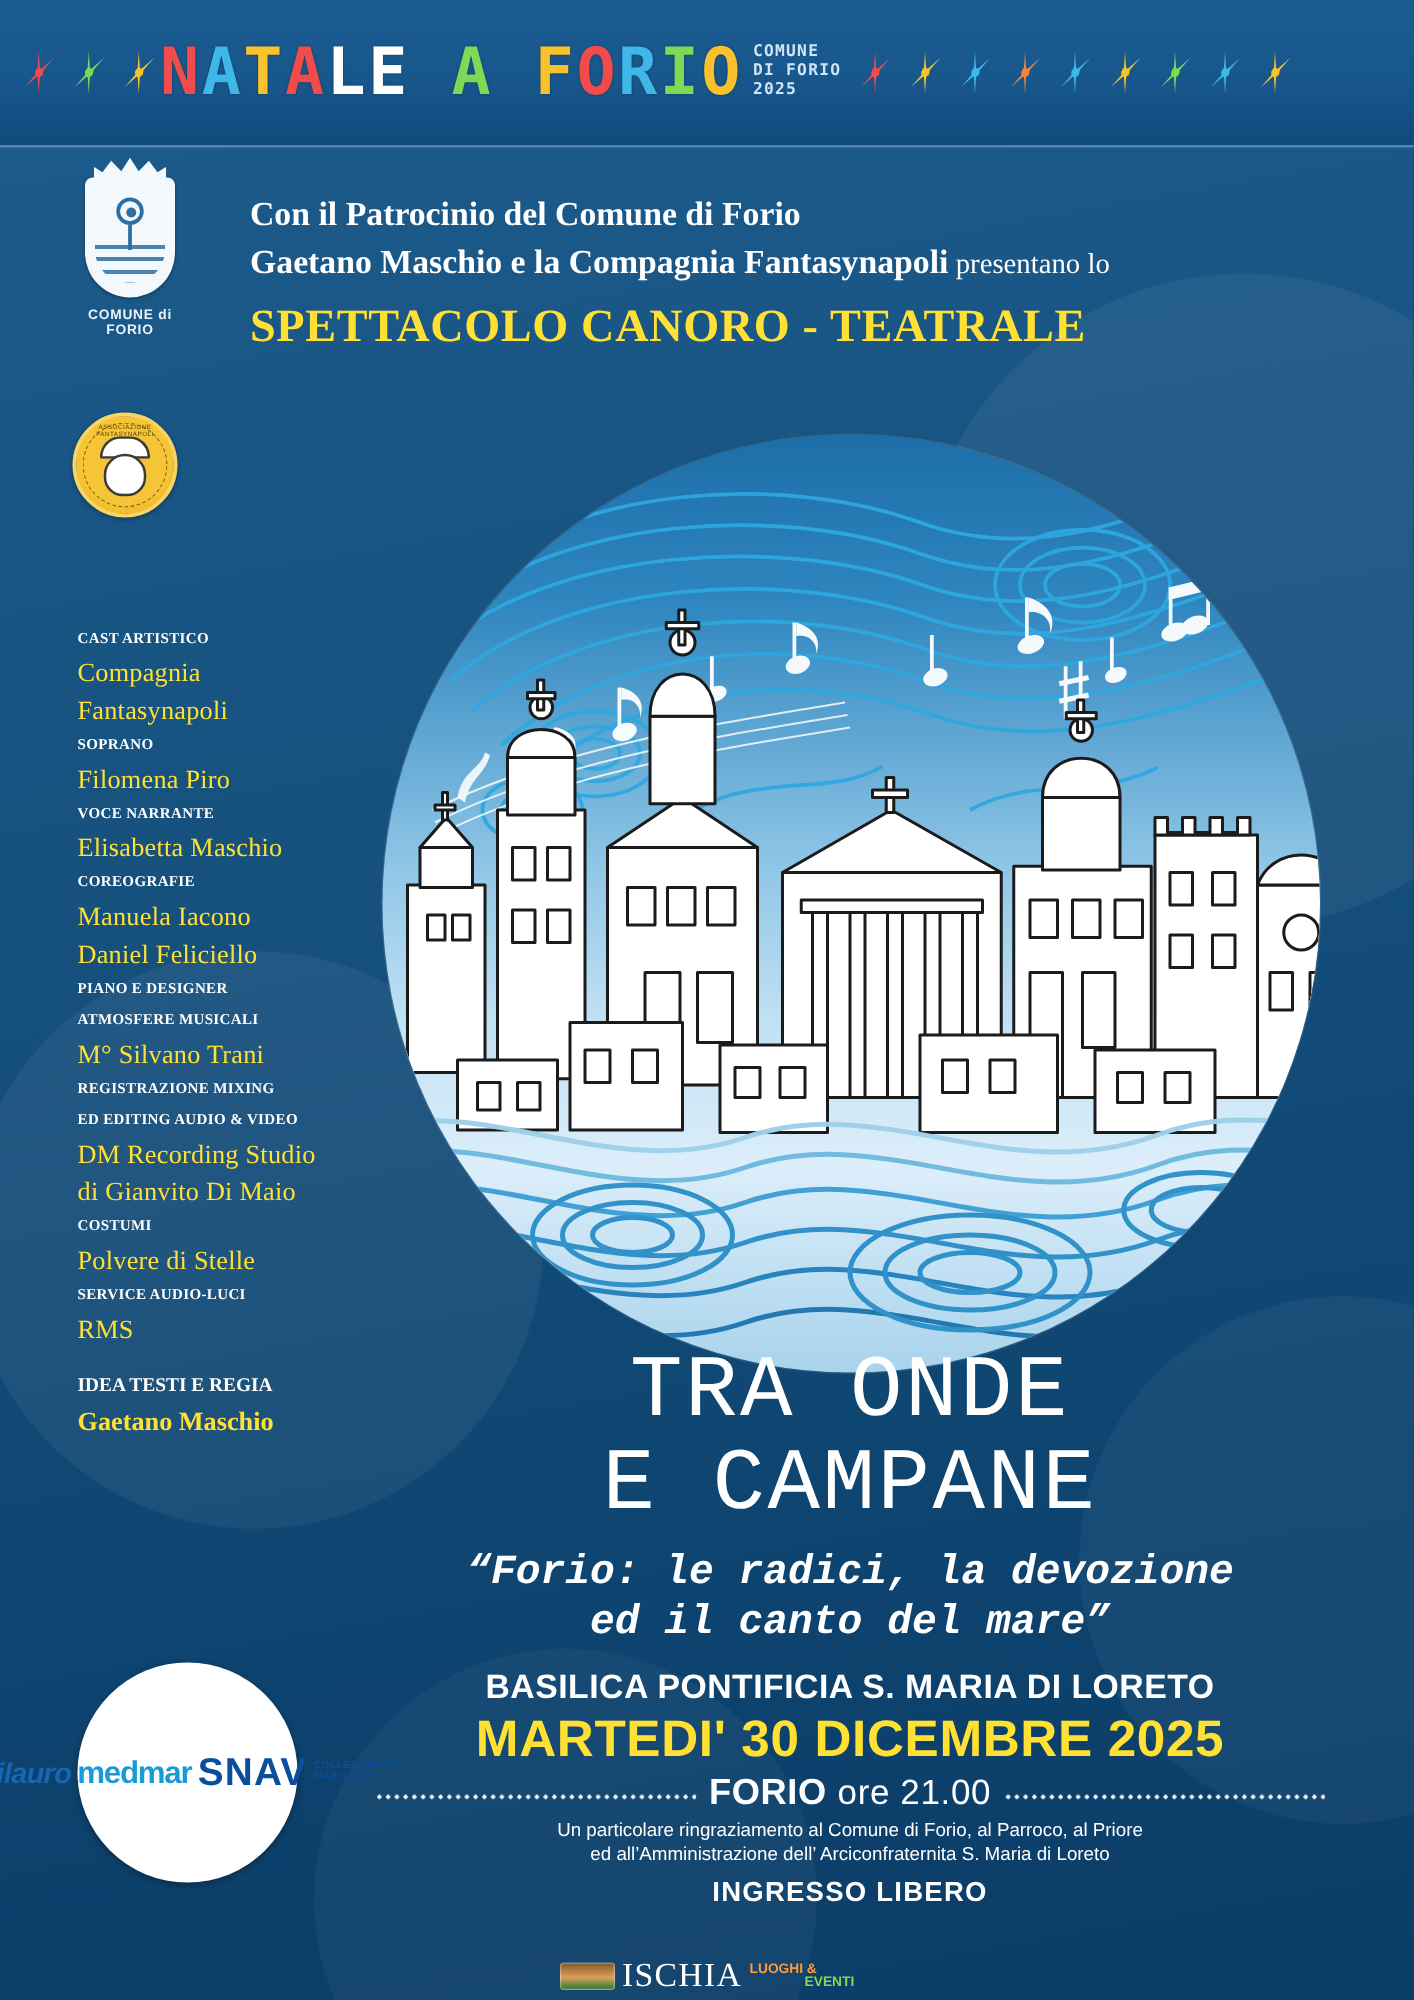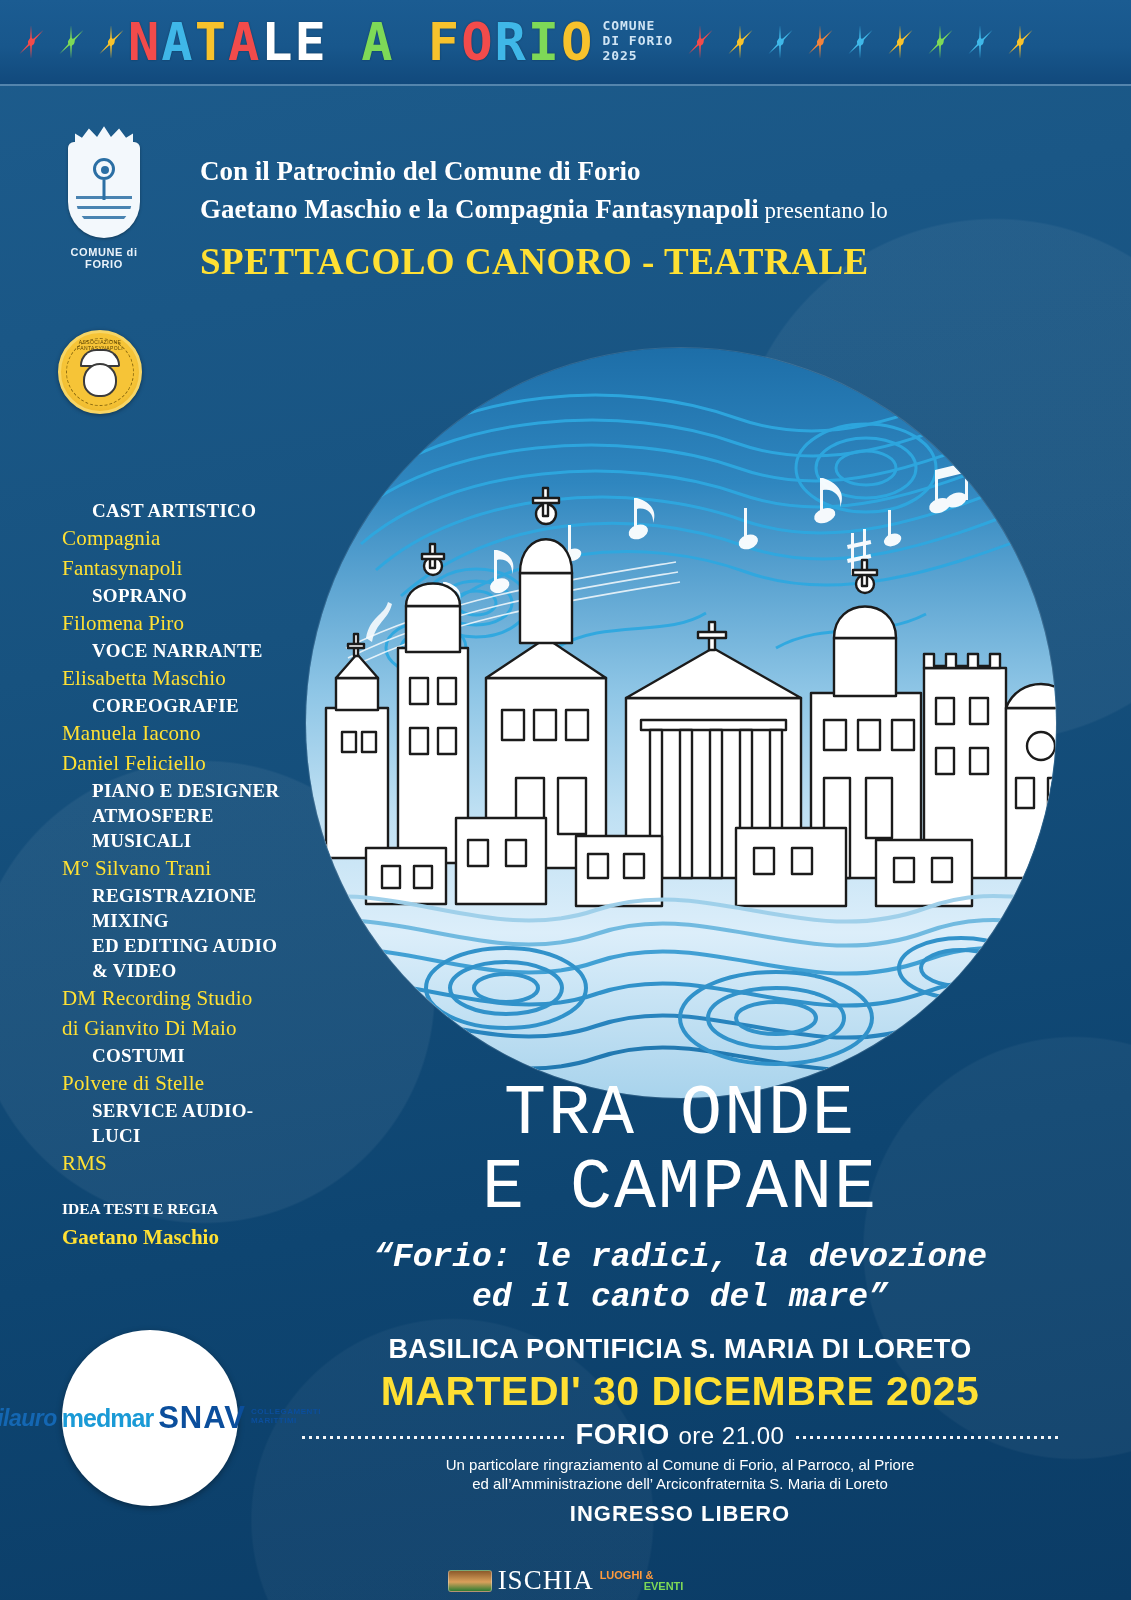--- a/index.html
+++ b/index.html
@@ -17,21 +17,21 @@
       radial-gradient(circle at 18% 62%, rgba(255,255,255,0.055) 0 230px, rgba(255,255,255,0) 232px),
       radial-gradient(circle at 88% 30%, rgba(255,255,255,0.05) 0 260px, rgba(255,255,255,0) 262px),
       radial-gradient(circle at 95% 78%, rgba(255,255,255,0.045) 0 210px, rgba(255,255,255,0) 212px),
       radial-gradient(circle at 40% 95%, rgba(255,255,255,0.04) 0 200px, rgba(255,255,255,0) 202px),
       linear-gradient(170deg,#1d5c8d 0%, #17527f 38%, #0e4571 72%, #0b3c66 100%);
     overflow:hidden;
   }
 
   
   .banner {
-    position:absolute; left:0; top:0; width:1131px; height:86px;
+    position:absolute; left:0; top:0; width:1131px; height:118px;
     background:linear-gradient(180deg,#1b5c92 0%,#18578c 55%,#11497c 100%);
     border-bottom:2px solid rgba(255,255,255,0.25);
     display:flex; align-items:center;
   }
   .banner .stars-left, .banner .stars-right { display:flex; align-items:center; gap:6px; }
   .banner .stars-left { padding-left:14px; }
   .banner .stars-right { padding-left:10px; }
   .star {
     width:34px; height:34px; position:relative; flex:0 0 auto;
   }
@@ -149,23 +149,22 @@
     background:linear-gradient(180deg,#1d6ea8 0%, #2f86bf 18%, #8fc6e6 46%, #bfe0f3 62%, #dceefa 78%, #a8d3ec 100%);
     overflow:hidden;
     box-shadow:0 0 0 1px rgba(255,255,255,0.12);
   }
   .art-circle svg { position:absolute; left:0; top:0; }
 
   
   .cast { position:absolute; left:62px; top:498px; width:232px; }
   .cast .role {
     font-family:"Liberation Serif", serif;
-    font-weight:bold; color:#ffffff; font-size:19px; line-height:25px;
+    font-weight:bold; color:#ffffff; font-size:12px; line-height:25px;
     letter-spacing:0.3px;
-    margin-left:30px;
   }
   .cast .name {
     font-family:"Liberation Serif", serif;
     color:#ffe033; font-size:21px; line-height:30px; letter-spacing:0.2px;
   }
   .cast .gap { height:18px; }
   .cast .final-role {
     font-family:"Liberation Serif", serif;
     font-weight:bold; color:#ffffff; font-size:15.5px; line-height:26px;
   }
@@ -205,21 +204,21 @@
   .venue .dots {
     flex:1 1 auto; height:10px;
     background-image:radial-gradient(circle, #ffffff 1.6px, transparent 1.8px);
     background-size:7px 7px; background-position:0 4px; background-repeat:repeat-x;
     opacity:0.95;
   }
   .venue .place {
     font-family:"Liberation Sans", sans-serif; font-weight:bold;
     color:#ffffff; font-size:29px; letter-spacing:0.5px; white-space:nowrap;
   }
-  .venue .place .ore { font-weight:normal; font-size:24px;text-align:right; }
+  .venue .place .ore { font-weight:normal; font-size:28px;text-align:right; }
   .venue .thanks {
     margin-top:4px;
     font-family:"Liberation Sans", sans-serif;
     color:#ffffff; font-size:15px; line-height:19px;
   }
   .venue .free {
     margin-top:8px;
     font-family:"Liberation Sans", sans-serif; font-weight:bold;
     color:#ffffff; font-size:22px; letter-spacing:1px;
   }

